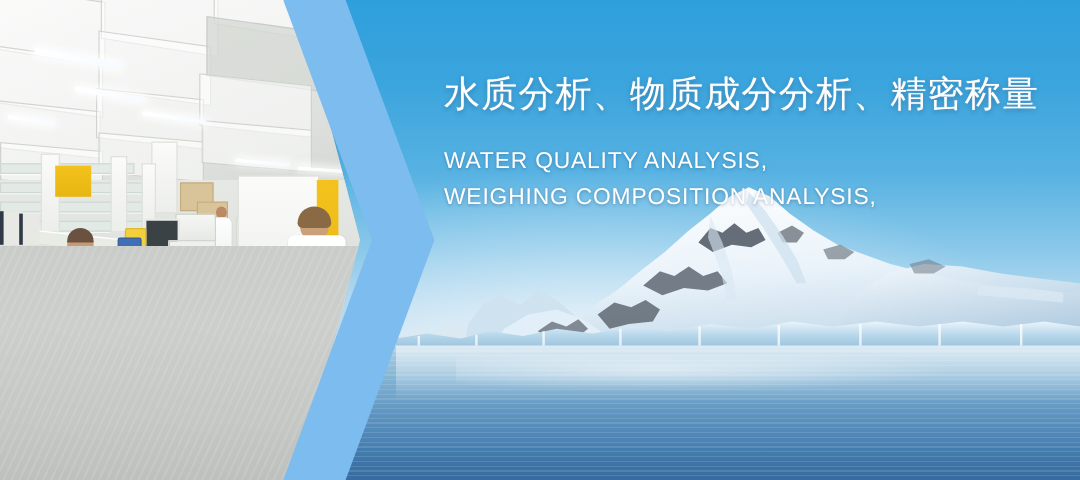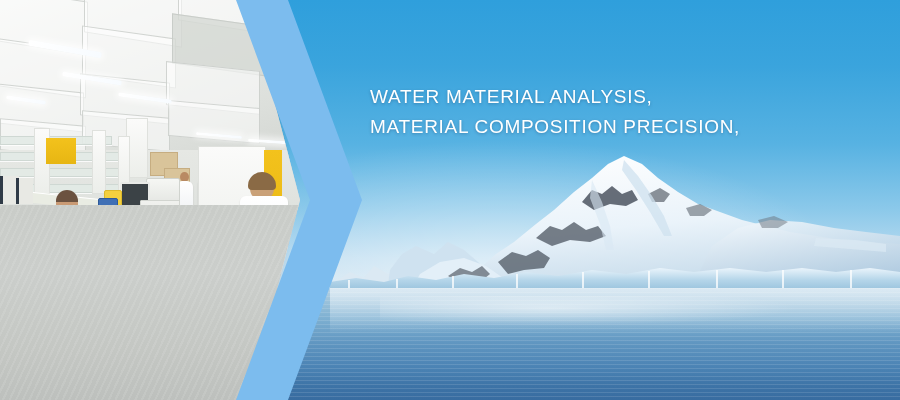--- a/index.html
+++ b/index.html
@@ -309,19 +309,20 @@
     </div>
 
     <div class="binder" style="left:0px;top:176px;width:16px;height:28px;"></div>
     <div class="binder" style="left:16px;top:178px;width:14px;height:26px;"></div>
   </div>
 
   <div class="photo-shadow"></div>
   <div class="chev-band"></div>
 
   <div class="copy">
+    <div class="headline">水质分析、物质成分分析、精密称量</div>
     <div class="sub">
-      <div class="sub-line">WATER  MATERIAL ANALYSIS,</div>
-      <div class="sub-line">MATERIAL COMPOSITION PRECISION,</div>
+      <div class="sub-line">WATER  QUALITY ANALYSIS,</div>
+      <div class="sub-line">WEIGHING COMPOSITION ANALYSIS,</div>
     </div>
   </div>
 
 </div>
 
 </body></html>

